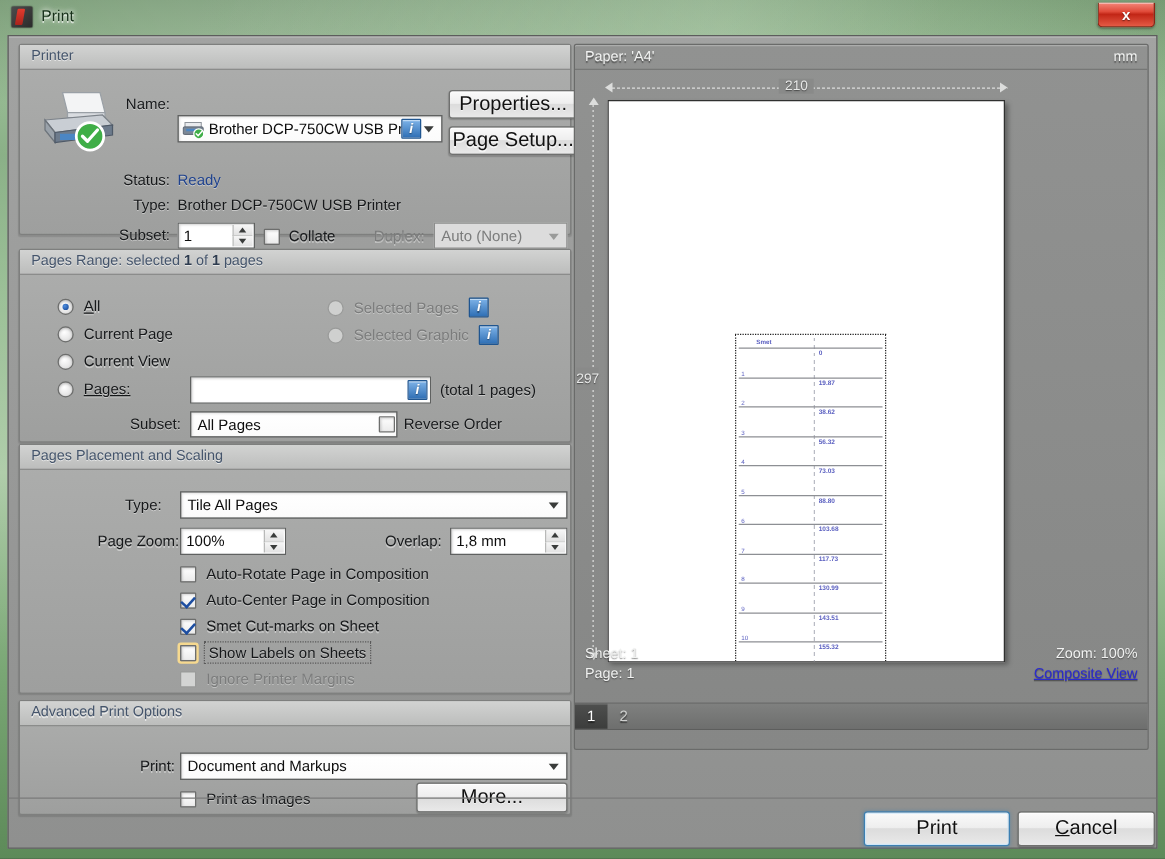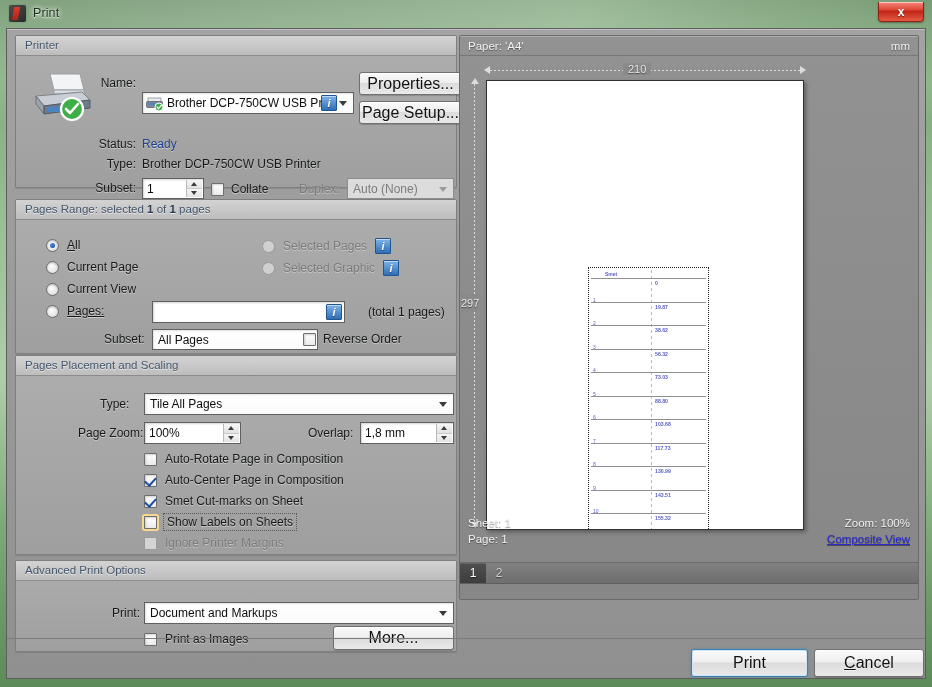--- a/index.html
+++ b/index.html
@@ -382,21 +382,21 @@
         <span class="lbl" style="margin-left:8px;">Current View</span>
       </div>
       <div class="row" style="left:30px;top:104px;">
         <span class="radio"></span>
         <span class="lbl" style="margin-left:8px;text-decoration:underline;">Pages:</span>
       </div>
       <div class="tbox" style="position:absolute;left:136px;top:101px;width:193px;height:22px;padding-right:0;">
         <span style="flex:1;overflow:hidden;"></span>
         <span class="infobtn" style="margin-right:2px;">i</span>
       </div>
-      <span class="lbl" style="position:absolute;left:336px;top:105px;margin-left:16px;">(total 1 pages)</span>
+      <span class="lbl" style="position:absolute;left:336px;top:105px;">(total 1 pages)</span>
 
       <div class="row" style="left:246px;top:38px;">
         <span class="radio dis"></span>
         <span class="lbl dis" style="margin-left:8px;">Selected Pages</span>
         <span class="infobtn" style="margin-left:8px;">i</span>
       </div>
       <div class="row" style="left:246px;top:60px;">
         <span class="radio dis"></span>
         <span class="lbl dis" style="margin-left:8px;">Selected Graphic</span>
         <span class="infobtn" style="margin-left:8px;">i</span>
@@ -416,21 +416,21 @@
     <div class="group" style="left:8px;top:326px;width:442px;height:200px;">
       <div class="group-header">Pages Placement and Scaling</div>
 
       <span class="lbl" style="position:absolute;left:84px;top:41px;">Type:</span>
       <div class="combo" style="position:absolute;left:128px;top:37px;width:310px;height:22px;">
         <span>Tile All Pages</span>
         <span class="caret"></span>
       </div>
 
       <span class="lbl" style="position:absolute;left:62px;top:70px;">Page Zoom:</span>
-      <div class="tbox" style="position:absolute;left:128px;top:66px;width:97px;height:22px;">
+      <div class="tbox" style="position:absolute;left:128px;top:66px;width:85px;height:22px;">
         <span>100%</span>
         <span class="spin">
             <i></i>
             <i></i>
           </span>
       </div>
 
       <span class="lbl" style="position:absolute;left:292px;top:70px;">Overlap:</span>
       <div class="tbox" style="position:absolute;left:344px;top:66px;width:94px;height:22px;">
         <span>1,8 mm</span>

